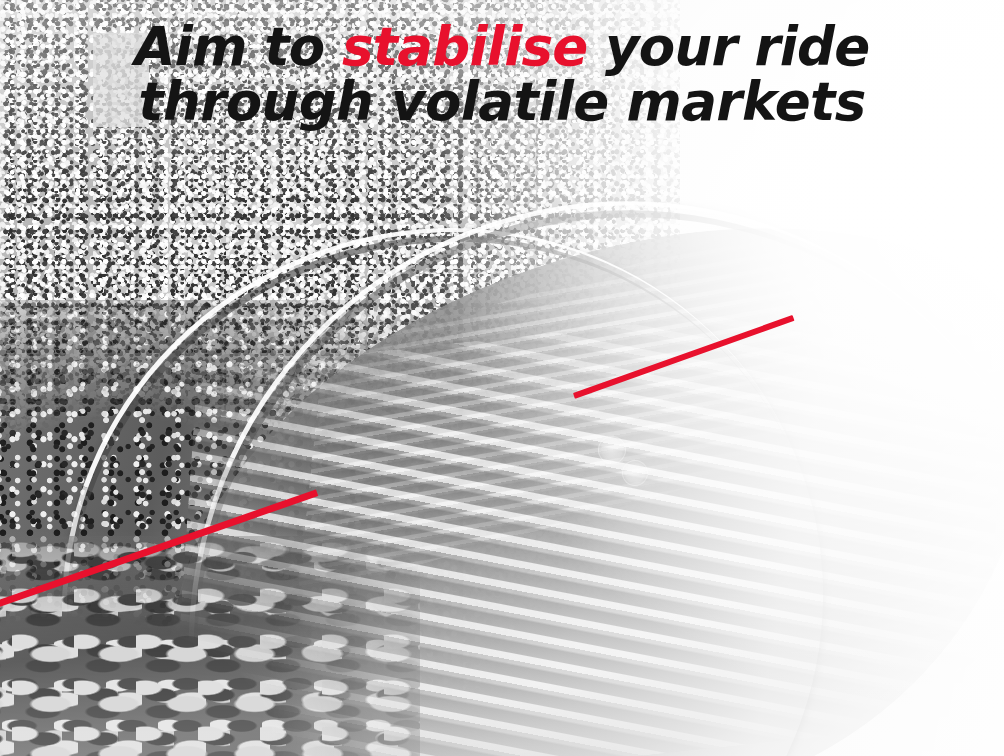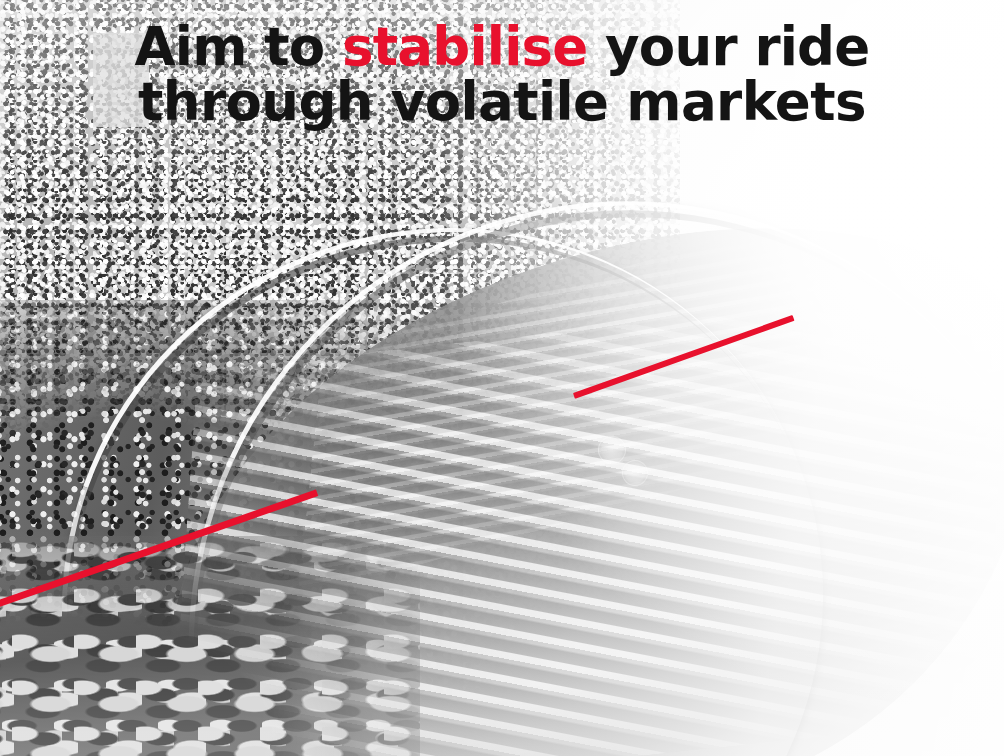--- a/index.html
+++ b/index.html
@@ -11,20 +11,21 @@
   body {
     font-family: "Liberation Sans", sans-serif;
   }
 
   #banner {
     position: relative;
     width: 1004px;
     height: 756px;
     overflow: hidden;
     background: #e5e5e5;
+    font-style: italic;
   }
 
   
   .photo {
     position: absolute;
     inset: 0;
     overflow: hidden;
     filter: grayscale(1);
   }
 

